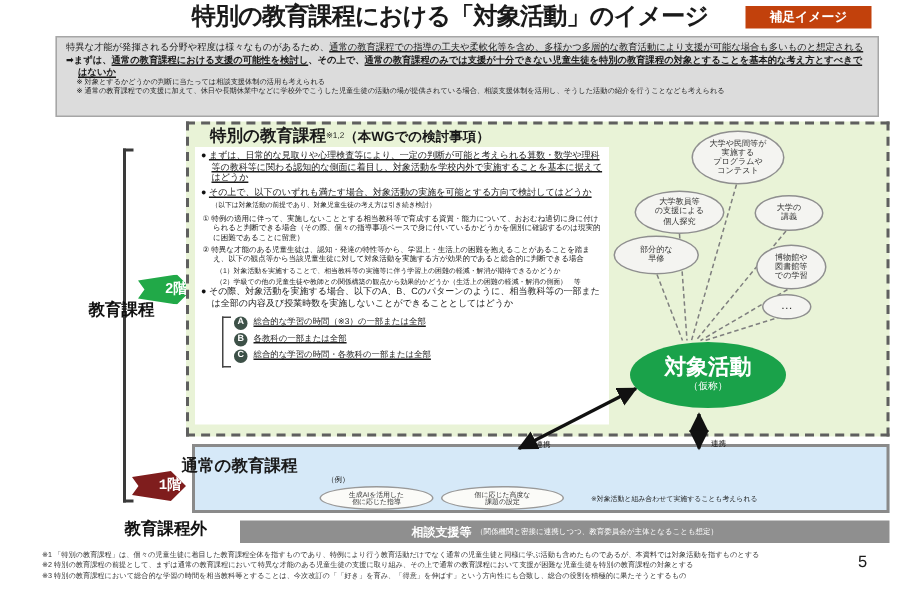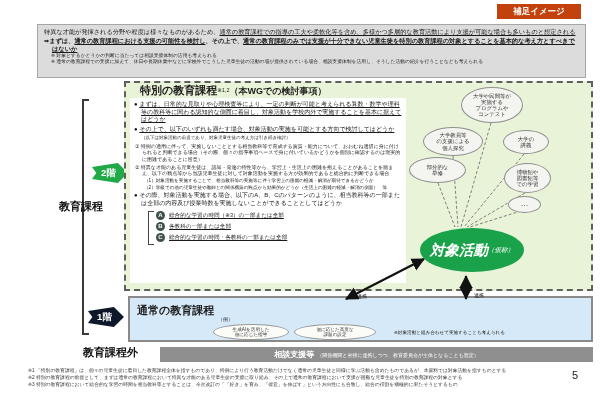--- a/index.html
+++ b/index.html
@@ -12,24 +12,24 @@
   .badge{left:497px;top:4px;width:84px;height:15px;background:#c2410c;color:#fff;
          font-size:8.5px;line-height:15px;text-align:center;font-weight:bold;}
   
   .intro{left:37px;top:24px;width:549px;height:54px;background:#dcdcdc;border:1px solid #a6a6a6;
          padding:3px 6px;font-size:6.2px;line-height:1.28;}
   .intro-l2{padding-left:8px;text-indent:-8px;margin-top:1px;font-weight:bold;}
   .intro-note{font-size:4.8px;line-height:1.35;margin-left:7px;color:#222;}
   
   .bracket{left:82px;top:99px;width:7px;height:236px;border:2px solid #3a3a3a;border-right:none;}
   .rail-label{font-size:11px;font-weight:bold;color:#111;margin-left:31px;}
-  .floor{width:36px;height:20px;color:#fff;font-size:9.5px;font-weight:bold;text-align:center;
-         line-height:20px;clip-path:polygon(0 20%,72% 0,100% 50%,72% 100%,0 80%,12% 50%);padding-right:3px;}
+  .floor{width:36px;height:20px;color:#fff;font-size:9.5px;font-weight:bold;text-align:right;
+         line-height:20px;clip-path:polygon(0 20%,72% 0,100% 50%,72% 100%,0 80%,12% 50%);padding-right:3px;margin-top:20px;}
   .floor2{left:92px;top:163px;background:#21a948;}
-  .floor1{left:88px;top:307px;background:#0f172a;}
+  .floor1{left:88px;top:294px;background:#7f1d1d;font-family:Liberation Mono, monospace;}
   
   .gpanel{left:124px;top:81px;width:469px;height:210px;background:#e9f3d7;border:2px dashed #5f5f5f;z-index:1;}
   .gb-title{left:140px;top:83px;z-index:3;font-size:11px;font-weight:bold;}
   .gb-ref{font-size:5.5px;font-weight:normal;vertical-align:2px;}
   .gb-suffix{font-size:9px;}
   .wbox{left:130px;top:98px;width:276px;height:185px;background:#fff;z-index:2;
         padding:3px 4px;font-size:6px;line-height:1.28;}
   .blt{padding-left:7px;text-indent:-7px;margin-bottom:2px;}
   .blt .bdot{color:#111;}
   .blt-note{font-size:4.5px;}
@@ -39,26 +39,26 @@
   .abc-bracket{position:absolute;left:0;top:1px;width:5px;height:32px;border:1px solid #444;border-right:none;}
   .prow{display:flex;align-items:center;gap:4px;height:11px;}
   .pbadge{width:9px;height:9px;border-radius:50%;background:#3d5148;color:#fff;font-size:6px;
           line-height:9px;text-align:center;flex:0 0 9px;font-weight:bold;}
   .ptext{font-size:5.6px;text-decoration:underline;}
   
   .oval{border-radius:50%;display:flex;align-items:center;justify-content:center;
         text-align:center;white-space:pre-line;z-index:3;}
   .goval{background:#f4f4f1;border:1px solid #8f8f8f;color:#333;font-size:5.4px;line-height:1.12;}
   .target{left:420px;top:228px;width:104px;height:44px;background:#1aa24a;color:#fff;
-          flex-direction:row;z-index:3;font-style:italic;}
+          flex-direction:column;z-index:3;}
   .target-label{font-size:14.5px;font-weight:bold;line-height:1;}
   .target-sub{font-size:6.5px;margin-top:1px;}
   
   .bpanel{left:128px;top:296px;width:465px;height:46px;background:#d6e9f8;border:2px solid #8a8a8a;z-index:1;}
-  .rb-title{left:137px;top:303px;font-size:11px;font-weight:bold;z-index:3;}
+  .rb-title{left:121px;top:303px;font-size:11px;font-weight:bold;z-index:3;}
   .rb-example{left:218px;top:316px;font-size:5px;z-index:3;}
   .boval{background:#2373bb;color:#fff;font-weight:bold;}
   .boval-main{left:238px;top:298px;width:116px;height:26px;font-size:7.2px;line-height:1.15;}
   .boval-time{left:386px;top:302px;width:117px;height:24px;font-size:7.2px;line-height:1.15;}
   .woval{background:#fbfbf8;border:1px solid #999;color:#333;font-size:4.6px;line-height:1.1;}
   .wov1{left:213px;top:324px;width:76px;height:16px;}
   .wov2{left:294px;top:324px;width:82px;height:16px;}
   .time-note{left:394px;top:330px;font-size:4.6px;z-index:3;}
   .link{font-size:5px;z-index:4;color:#111;}
   
@@ -70,20 +70,21 @@
   
   .fnotes{left:28px;top:367px;width:548px;font-size:4.8px;line-height:1.5;color:#333;}
   .pagenum{left:572px;top:369px;font-size:11px;}
   .layer-svg{left:0;top:0;z-index:2;pointer-events:none;}
 </style>
 </head>
 <body>
 
 <div class="stage">
 
+  <div class="abs title">特別の教育課程における「対象活動」のイメージ</div>
   <div class="abs badge">補足イメージ</div>
 
   <div class="abs intro">
     <div><span>特異な才能が発揮される分野や程度は様々なものがあるため、</span><span class="u">通常の教育課程での指導の工夫や柔軟化等を含め、多様かつ多層的な教育活動により支援が可能な場合も多いものと想定される</span></div>
     <div class="intro-l2"><span>➡まずは、</span><span class="u">通常の教育課程における支援の可能性を検討し</span><span>、その上で、</span><span class="u">通常の教育課程のみでは支援が十分できない児童生徒を特別の教育課程の対象とすることを基本的な考え方とすべきではないか</span></div>
     <div class="intro-note">※ 対象とするかどうかの判断に当たっては相談支援体制の活用も考えられる</div>
     <div class="intro-note">※ 通常の教育課程での支援に加えて、休日や長期休業中などに学校外でこうした児童生徒の活動の場が提供されている場合、相談支援体制を活用し、そうした活動の紹介を行うことなども考えられる</div>
   </div>
 
   <div class="abs bracket"></div>

